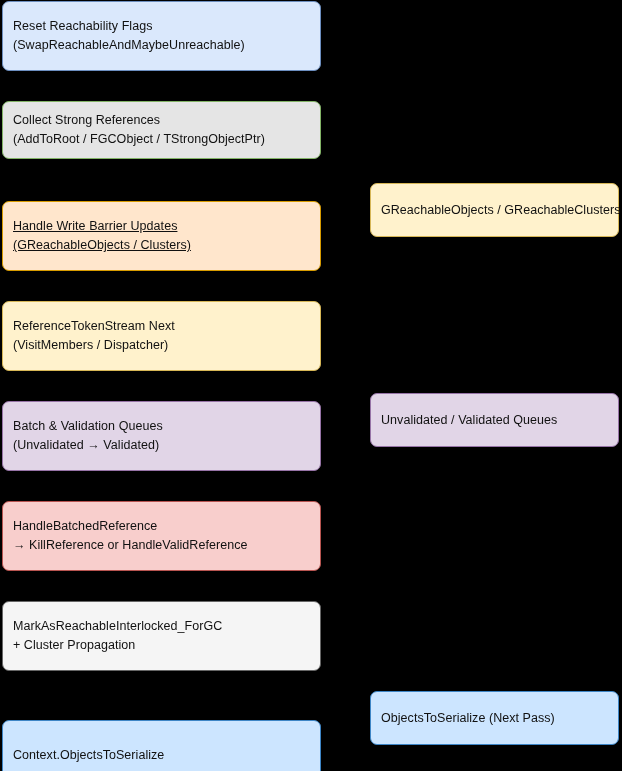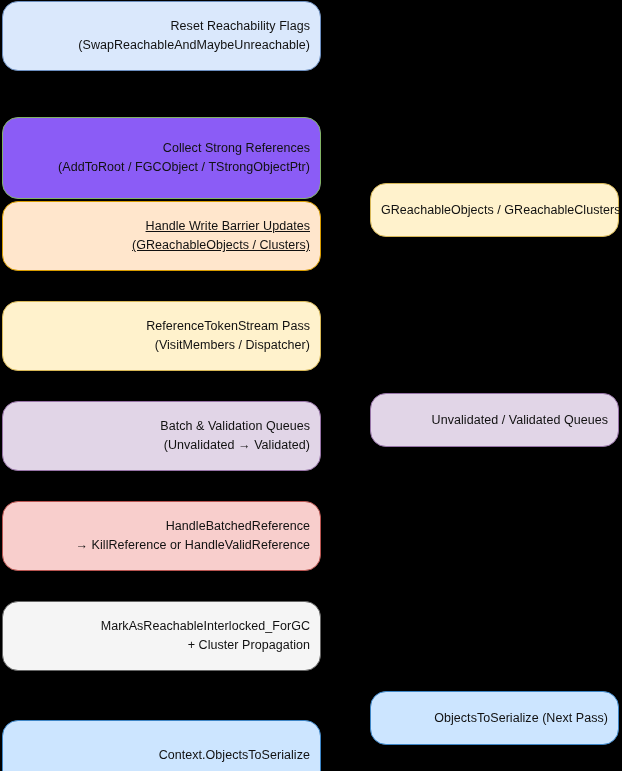--- a/index.html
+++ b/index.html
@@ -15,27 +15,27 @@
   }
   #canvas {
     position: relative;
     width: 622px;
     height: 771px;
     background: #000000;
   }
   .node {
     position: absolute;
     box-sizing: border-box;
-    border-radius: 16px;
+    border-radius: 7px;
     border-style: solid;
     border-width: 1px;
     display: flex;
     align-items: center;
     justify-content: center;
-    text-align: right;
+    text-align: left;
     color: #111111;
     font-size: 12.5px;
     line-height: 19px;
     padding: 20px 10px;
     letter-spacing: 0.05px;
   }
   .node .lines {
     display: block;
     width: 100%;
   }
@@ -47,35 +47,35 @@
 </head>
 <body>
 
 <div id="canvas">
     <div class="node" style="left: 2px; top: 1px; width: 319px; height: 70px; background: rgb(218, 232, 252); border-color: rgb(108, 142, 191);">
       <span class="lines">
         <span class="l1">Reset Reachability Flags</span>
         <span class="l2">(SwapReachableAndMaybeUnreachable)</span>
       </span>
     </div>
-    <div class="node" style="left: 2px; top: 101px; width: 319px; height: 82px; background: #8b5cf6; border-color: rgb(130, 179, 102); margin-top: 16px;">
+    <div class="node" style="left: 2px; top: 101px; width: 319px; height: 58px; background: #e5e5e5; border-color: rgb(130, 179, 102);">
       <span class="lines">
         <span class="l1">Collect Strong References</span>
         <span class="l2">(AddToRoot / FGCObject / TStrongObjectPtr)</span>
       </span>
     </div>
     <div class="node" style="left: 2px; top: 201px; width: 319px; height: 70px; background: rgb(255, 230, 204); border-color: rgb(215, 155, 0); text-decoration: underline;">
       <span class="lines">
         <span class="l1">Handle Write Barrier Updates</span>
         <span class="l2">(GReachableObjects / Clusters)</span>
       </span>
     </div>
     <div class="node" style="left: 2px; top: 301px; width: 319px; height: 70px; background: rgb(255, 242, 204); border-color: rgb(214, 182, 86);">
       <span class="lines">
-        <span class="l1">ReferenceTokenStream Pass</span>
+        <span class="l1">ReferenceTokenStream Next</span>
         <span class="l2">(VisitMembers / Dispatcher)</span>
       </span>
     </div>
     <div class="node" style="left: 2px; top: 401px; width: 319px; height: 70px; background: rgb(225, 213, 231); border-color: rgb(150, 115, 166);">
       <span class="lines">
         <span class="l1">Batch &amp; Validation Queues</span>
         <span class="l2">(Unvalidated → Validated)</span>
       </span>
     </div>
     <div class="node" style="left: 2px; top: 601px; width: 319px; height: 70px; background: rgb(245, 245, 245); border-color: rgb(102, 102, 102);">

